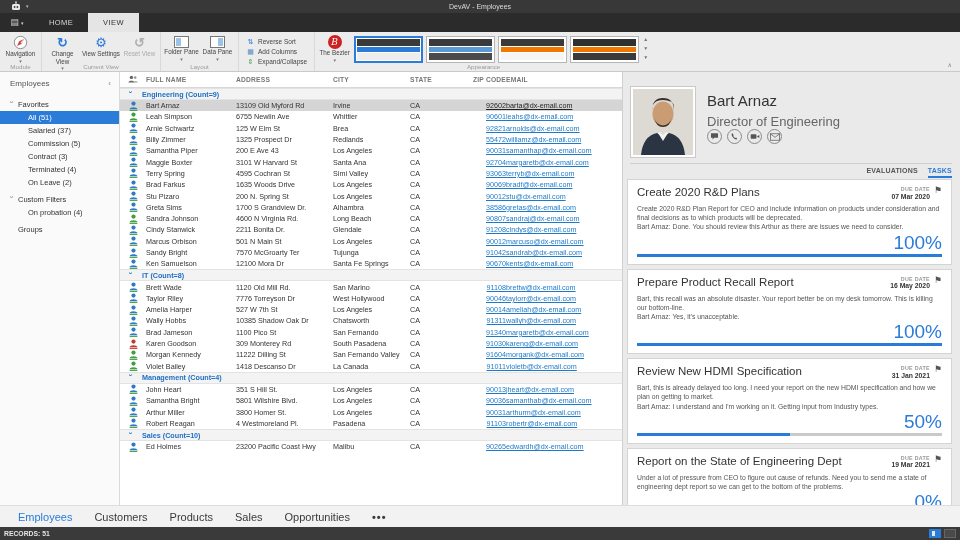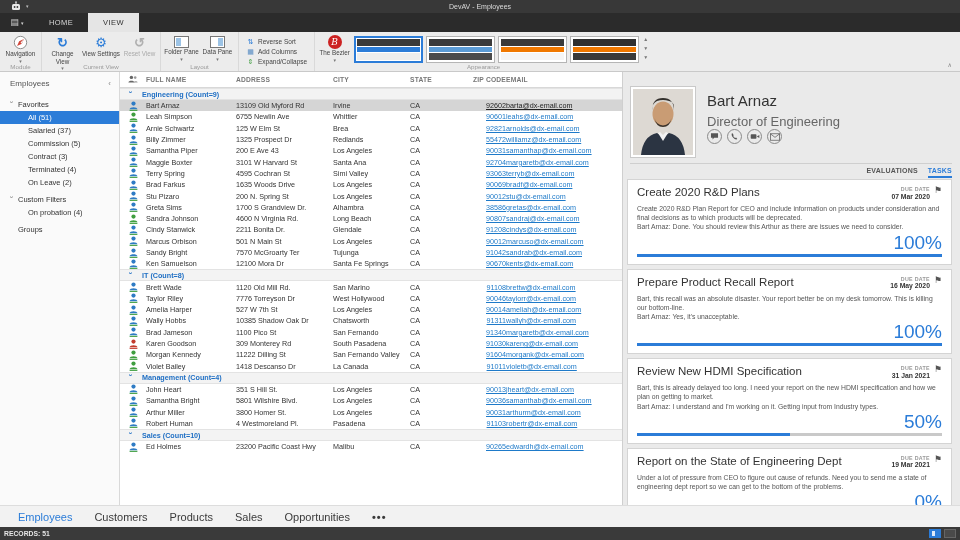--- a/index.html
+++ b/index.html
@@ -726,21 +726,21 @@
         <div class="c6"><span class="link">arthurm@dx-email.com</span></div>
       </div>
       <div class="row">
         <div class="c0">
           <svg width="9" height="10" viewBox="0 0 9 10">
             <circle cx="4.5" cy="2.6" r="2.1" fill="#2e7bc4"></circle>
             <path d="M0.6 8.3 C0.6 5.6 8.4 5.6 8.4 8.3 Z" fill="#2e7bc4"></path>
             <rect x="0.6" y="8.8" width="7.8" height="1.1" fill="#3f9e3f"></rect>
           </svg>
         </div>
-        <div class="c1">Robert Human</div>
+        <div class="c1">Robert Reagan</div>
         <div class="c2">4 Westmoreland Pl.</div>
         <div class="c3">Pasadena</div>
         <div class="c4">CA</div>
         <div class="c5"><span class="link">91103</span></div>
         <div class="c6"><span class="link">robertr@dx-email.com</span></div>
       </div>
       <div class="grp">
         <span class="chev">›</span>
         <span>Sales (Count=10)</span>
       </div>

